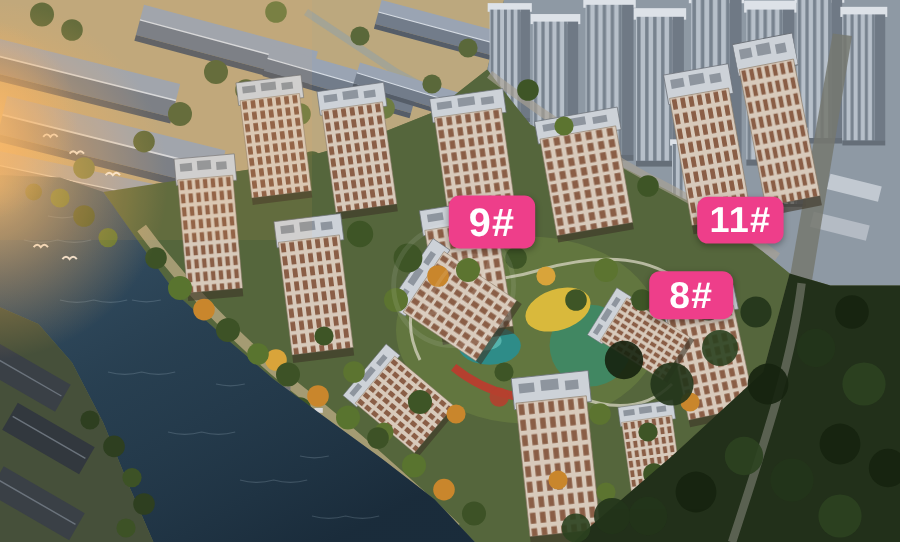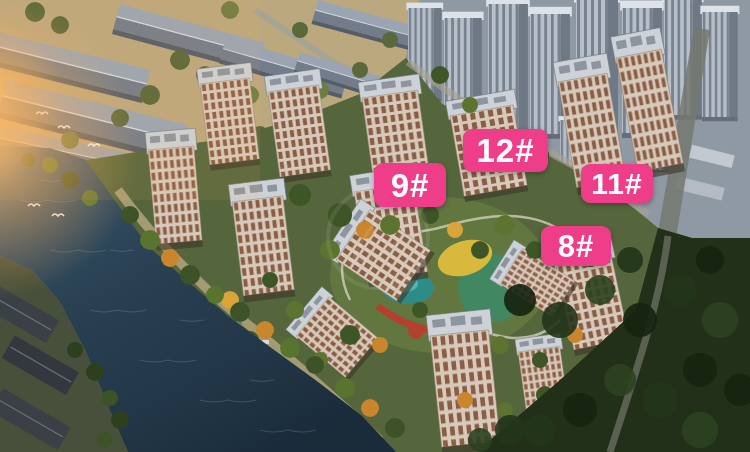--- a/index.html
+++ b/index.html
@@ -291,17 +291,16 @@
       <rect x="0" y="0" width="260" height="200" fill="#FFB45E" opacity="0.08"></rect>
     </g>
 
     <g opacity="0.09" stroke="#FFFFFF" fill="none">
       <circle cx="378" cy="238" r="50" stroke-width="4"></circle>
       <path d="M352,262 Q378,200 408,216 Q400,258 352,262 Z" stroke-width="3"></path>
     </g>
   </svg>
 
   <div class="badge badge-9">9#</div>
-  <div class="badge badge-12">12#</div>
   <div class="badge badge-11">11#</div>
   <div class="badge badge-8">8#</div>
 
 </div>
 
 </body></html>

